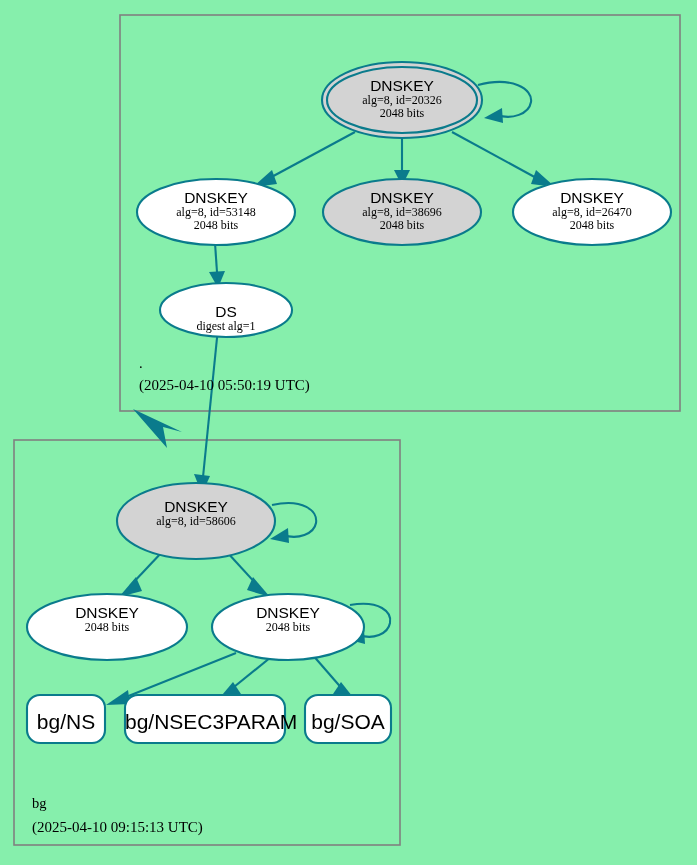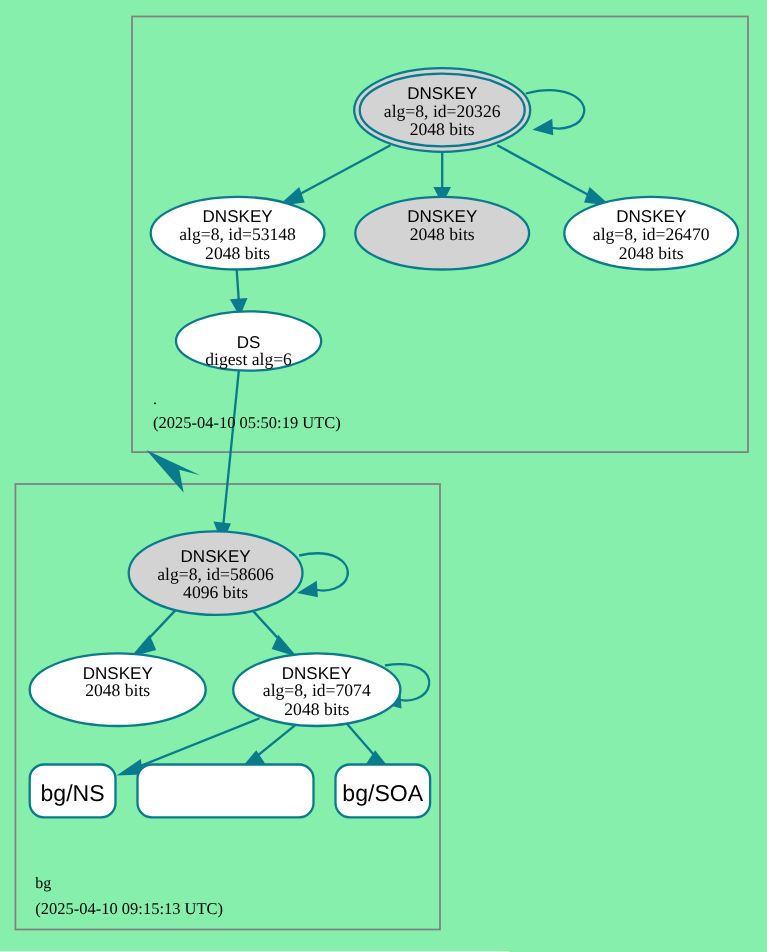--- a/index.html
+++ b/index.html
@@ -58,21 +58,21 @@
     color: #000000;
     pointer-events: none;
     white-space: nowrap;
   }
   .nl-title {
     font-family: "Liberation Sans", sans-serif;
     font-size: 15.5px;
   }
   .nl-sub {
     font-family: "Liberation Serif", serif;
-    font-size: 16px;
+    font-size: 12px;
   }
   .rrset-label {
     position: absolute;
     text-align: center;
     font-family: "Liberation Sans", sans-serif;
     font-size: 21px;
     color: #000000;
     white-space: nowrap;
     pointer-events: none;
   }
@@ -223,53 +223,53 @@
   </div>
 
   <div class="node-label" style="left:116px; top:190px; width:200px;">
     <div class="nl-title">DNSKEY</div>
     <div class="nl-sub">alg=8, id=53148</div>
     <div class="nl-sub">2048 bits</div>
   </div>
 
   <div class="node-label" style="left:302px; top:190px; width:200px;">
     <div class="nl-title">DNSKEY</div>
+    <div class="nl-sub">alg=8, id=38696</div>
     <div class="nl-sub">2048 bits</div>
   </div>
 
   <div class="node-label" style="left:492px; top:190px; width:200px;">
     <div class="nl-title">DNSKEY</div>
     <div class="nl-sub">alg=8, id=26470</div>
     <div class="nl-sub">2048 bits</div>
   </div>
 
   <div class="node-label" style="left:126px; top:304px; width:200px;">
     <div class="nl-title">DS</div>
-    <div class="nl-sub">digest alg=6</div>
+    <div class="nl-sub">digest alg=1</div>
   </div>
 
   <div class="zone-name" style="left:139px; top:355px;">.</div>
   <div class="zone-time" style="left:139px; top:377px;">(2025-04-10 05:50:19 UTC)</div>
 
   <div class="node-label" style="left:96px; top:499px; width:200px;">
     <div class="nl-title">DNSKEY</div>
     <div class="nl-sub">alg=8, id=58606</div>
-    <div class="nl-sub">4096 bits</div>
   </div>
 
   <div class="node-label" style="left:7px; top:605px; width:200px;">
     <div class="nl-title">DNSKEY</div>
     <div class="nl-sub">2048 bits</div>
   </div>
 
   <div class="node-label" style="left:188px; top:605px; width:200px;">
     <div class="nl-title">DNSKEY</div>
-    <div class="nl-sub">alg=8, id=7074</div>
     <div class="nl-sub">2048 bits</div>
   </div>
 
   <div class="rrset-label" style="left:27px; top:710px; width:78px;">bg/NS</div>
+  <div class="rrset-label" style="left:125px; top:710px; width:160px;">bg/NSEC3PARAM</div>
   <div class="rrset-label" style="left:305px; top:710px; width:86px;">bg/SOA</div>
 
   <div class="zone-name" style="left:32px; top:795px;">bg</div>
   <div class="zone-time" style="left:32px; top:819px;">(2025-04-10 09:15:13 UTC)</div>
 
 </div>
 
 </body></html>

